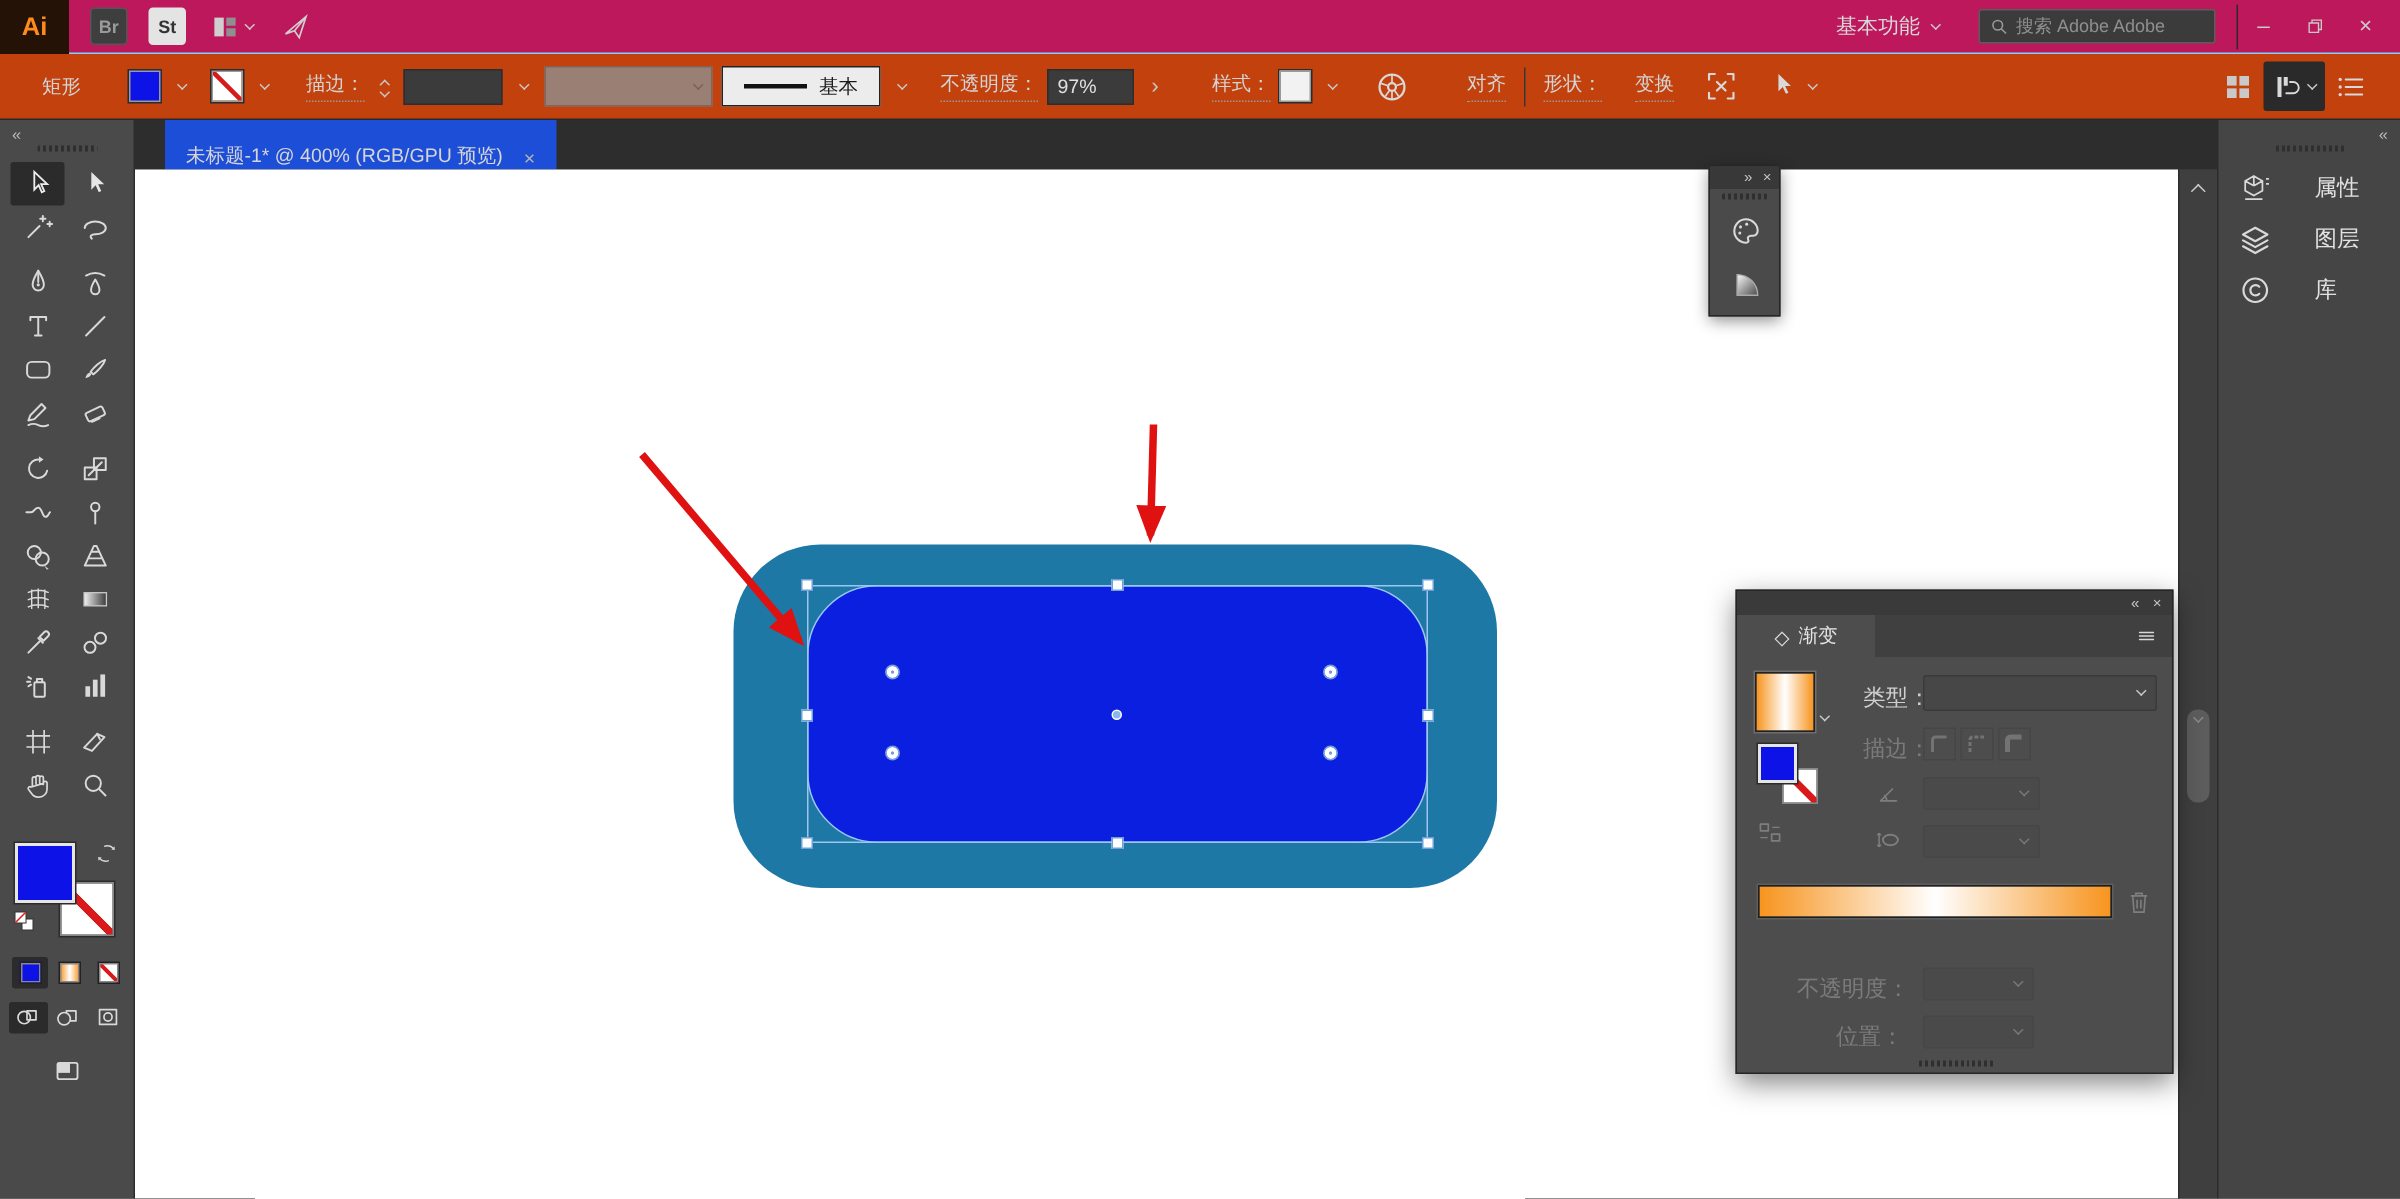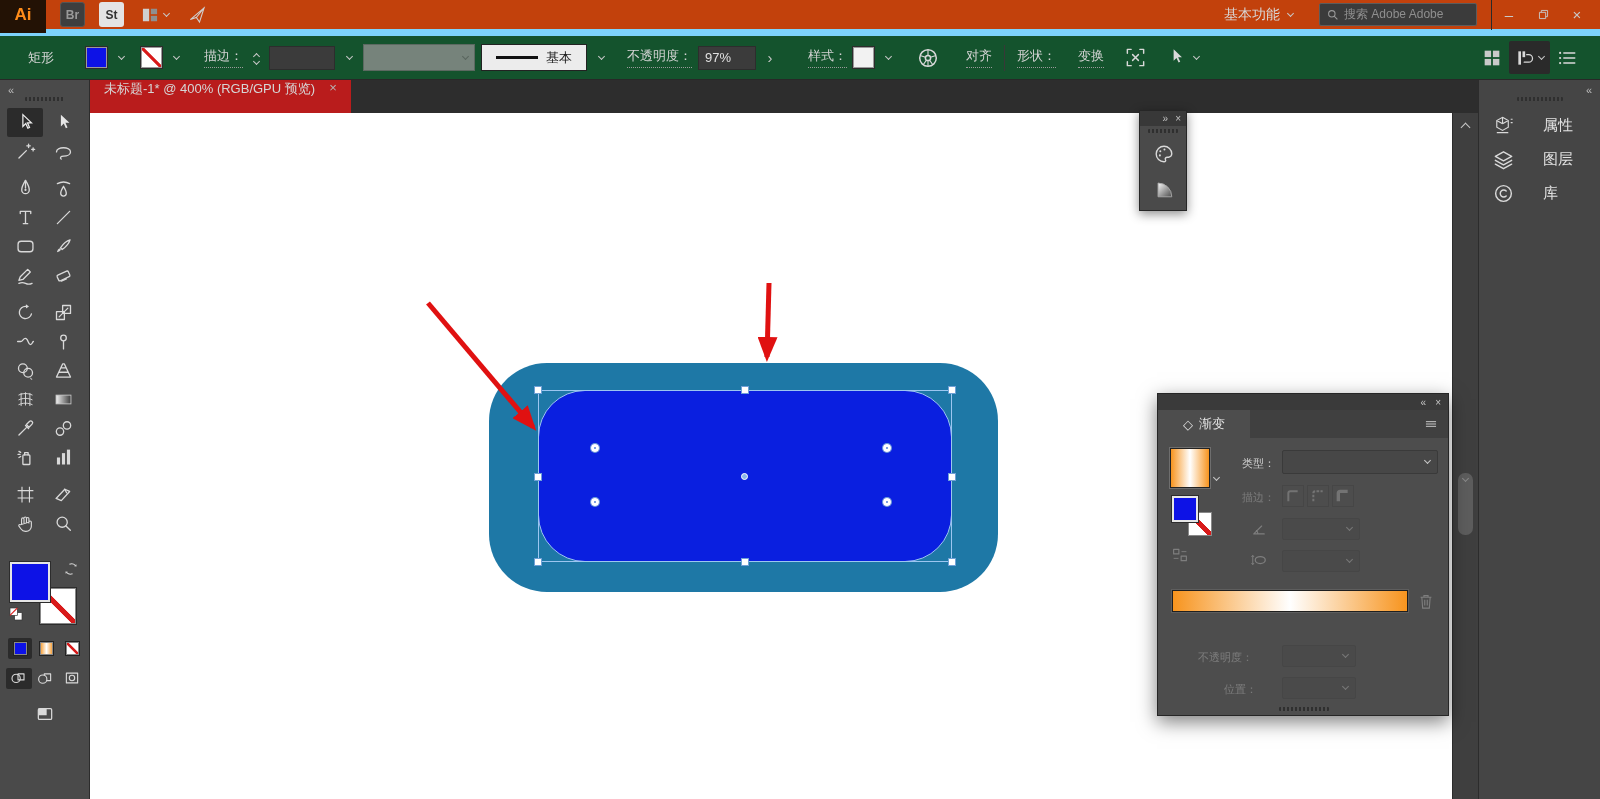--- a/index.html
+++ b/index.html
@@ -11,33 +11,33 @@
   .icn{display:inline-flex;width:20px;height:20px;flex:0 0 auto;}
   .icn svg{width:100%;height:100%;}
   .chev{width:7px;height:7px;border-right:1.6px solid #c8c8c8;border-bottom:1.6px solid #c8c8c8;transform:rotate(45deg);display:inline-block;margin-top:-3px;}
   .chev.up{transform:rotate(225deg);margin-top:3px;}
   .chev.sm{width:5px;height:5px;}
   .dotted{border-bottom:1px dotted #9a9a9a;padding-bottom:2px;}
   .dis{opacity:.35;}
   .grip{height:4px;background:repeating-linear-gradient(90deg,#2f2f2f 0 2px,transparent 2px 4px);border-radius:1px;}
 
   
-  #menubar{left:0;top:0;width:1600px;height:36px;background:#c2410c;border-bottom:7px solid #7dd3fc;display:flex;align-items:center;}
+  #menubar{left:0;top:0;width:1600px;height:36px;background:#be185d;border-bottom:1px solid #7dd3fc;display:flex;align-items:center;}
   #ai-logo{width:46px;height:36px;background:#231205;color:#ff8c1a;font-weight:bold;font-size:17px;display:flex;align-items:center;justify-content:center;}
   .menu-item{padding:0 12px;height:36px;display:flex;align-items:center;font-size:14px;color:#dcdcdc;cursor:default;}
   .badge{width:25px;height:25px;border-radius:3px;display:flex;align-items:center;justify-content:center;font-size:12px;font-weight:bold;}
   #br-badge{background:#3e3e3e;color:#9a9a9a;border:1px solid #555;margin-left:14px;}
   #st-badge{background:#e4e4e4;color:#333;margin-left:14px;}
   #workspace-switch{margin-left:auto;gap:8px;font-size:14px;}
   #search-box{width:158px;height:23px;background:#3b3b3b;border:1px solid #5c5c5c;border-radius:2px;margin:0 14px 0 26px;padding:0 6px;gap:4px;color:#8f8f8f;font-size:12px;white-space:nowrap;overflow:hidden;}
   .winbtn{width:34px;height:30px;display:flex;align-items:center;justify-content:center;color:#c9c9c9;font-size:15px;}
   #win-controls{margin-right:6px;border-left:1px solid #2a2a2a;}
 
   
-  #controlbar{left:0;top:36px;width:1600px;height:44px;background:#14532d;border-bottom:1px solid #282828;display:flex;align-items:center;padding:0 10px;gap:6px;}
+  #controlbar{left:0;top:36px;width:1600px;height:44px;background:#c2410c;border-bottom:1px solid #282828;display:flex;align-items:center;padding:0 10px;gap:6px;}
   .swatch{width:21px;height:21px;border:1px solid #9a9a9a;box-shadow:0 0 0 1px #2c2c2c;}
   .none-swatch{background:linear-gradient(to top right,#fff 44%,#d81a1a 45%,#d81a1a 55%,#fff 56%);}
   .chevbtn{width:16px;height:24px;display:flex;align-items:center;justify-content:center;}
   .field{background:#3b3b3b;border:1px solid #2d2d2d;height:24px;display:flex;align-items:center;padding:0 6px;color:#e0e0e0;}
   .ctl-label{color:#d4d4d4;white-space:nowrap;}
   .stepper{display:flex;flex-direction:column;justify-content:center;gap:3px;width:14px;align-items:center;}
   #brush-btn{background:#ececec;height:27px;width:106px;display:flex;align-items:center;justify-content:center;gap:8px;color:#1a1a1a;border:1px solid #222;}
   #brush-line{width:42px;height:2.5px;background:#111;}
   #varwidth-dd{width:112px;height:27px;background:#8f8f8f;border:1px solid #6f6f6f;display:flex;align-items:center;justify-content:flex-end;padding:0 6px;opacity:.8;}
   .ctl-sep{width:1px;height:26px;background:#383838;margin:0 6px;}
@@ -63,21 +63,21 @@
   .ctype-inner{width:15px;height:15px;border:1px solid #222;box-shadow:0 0 0 1px #888 inset;}
   #mode-row{position:absolute;left:6px;top:588px;width:80px;display:flex;gap:1px;justify-content:center;}
   .dmode{width:26px;height:21px;display:flex;align-items:center;justify-content:center;border-radius:2px;}
   .dmode svg{width:18px;height:18px;}
   .dmode.active{background:#2b2b2b;}
   #screen-mode-btn{position:absolute;left:26px;top:620px;width:38px;height:26px;display:flex;align-items:center;justify-content:center;}
   #screen-mode-btn svg{width:22px;height:22px;}
 
   
   #tabstrip{left:90px;top:80px;width:1388px;height:33px;background:#2d2d2d;display:flex;align-items:flex-end;}
-  #doc-tab{height:33px;margin-left:0;padding:0 14px;background:#b91c1c;display:flex;align-items:flex-start;gap:14px;color:#d6d6d6;font-size:13px;white-space:nowrap;}
+  #doc-tab{height:33px;margin-left:20px;padding:0 14px;background:#1d4ed8;display:flex;align-items:flex-end;gap:14px;color:#d6d6d6;font-size:13px;white-space:nowrap;}
   #doc-tab .close{color:#b5b5b5;font-size:13px;}
   #canvas{left:90px;top:113px;width:1362px;height:686px;background:#ffffff;overflow:hidden;}
   #shape-outer{position:absolute;left:399px;top:250px;width:509px;height:229px;border-radius:58px;}
   #shape-inner{position:absolute;left:448px;top:277px;width:414px;height:172px;border-radius:47px;border:1.5px solid #9cc6f0;}
   #bbox{position:absolute;left:448px;top:277px;width:414px;height:172px;border:1px solid #9cc6f0;}
   .handle{position:absolute;width:8px;height:8px;background:#fff;border:1px solid #6fa0d6;margin:-4px 0 0 -4px;}
   .corner-widget{position:absolute;width:8px;height:8px;border-radius:50%;background:transparent;border:3px solid #fff;box-shadow:0 0 0 1px #6fa0d6, inset 0 0 0 1px #6fa0d6;margin:-7px 0 0 -7px;}
   #center-pt{position:absolute;left:655px;top:364px;width:7px;height:7px;border-radius:50%;background:#8ab6e8;border:1px solid #fff;margin:-4px 0 0 -4px;}
   #arrows{position:absolute;left:0;top:0;width:1362px;height:686px;pointer-events:none;}
 
@@ -98,21 +98,21 @@
   #collapsed-grip{margin:3px 8px;}
   .collapsed-btn{width:48px;height:35px;display:flex;align-items:center;justify-content:center;}
   .collapsed-btn .icn{width:22px;height:22px;}
 
   
   #gradient-panel{left:1157px;top:393px;width:292px;height:323px;background:#4d4d4d;border:1px solid #262626;box-shadow:0 6px 18px rgba(0,0,0,.5);}
   #gp-header{height:16px;background:#3a3a3a;display:flex;align-items:center;justify-content:flex-end;gap:9px;padding:0 7px;color:#c6c6c6;font-size:10px;}
   #gp-tabrow{height:28px;background:#404040;display:flex;align-items:stretch;}
   #gp-tab{width:92px;background:#4d4d4d;display:flex;align-items:center;justify-content:center;gap:6px;color:#e4e4e4;font-size:13px;}
   #gp-menu{margin-left:auto;align-self:center;margin-right:8px;width:18px;height:14px;}
-  .gp-label{position:absolute;color:#cfcfcf;font-size:11px;}
+  .gp-label{position:absolute;color:#cfcfcf;font-size:15px;}
   .gp-dd{position:absolute;background:#474747;border:1px solid #3a3a3a;border-radius:2px;display:flex;align-items:center;justify-content:flex-end;padding:0 7px;}
   #gp-swatch{position:absolute;left:12px;top:54px;width:40px;height:40px;border:1px solid #222;box-shadow:0 0 0 1px #6e6e6e;}
   #gp-swatch-chev{position:absolute;left:56px;top:84px;}
   .gp-minibtn{width:22px;height:22px;border:1px solid #3a3a3a;display:flex;align-items:center;justify-content:center;}
   #gp-proxy-fill{position:absolute;left:14px;top:102px;width:26px;height:26px;border:2px solid #e6e6e6;box-shadow:0 0 0 1px #2c2c2c;}
   #gp-proxy-stroke{position:absolute;left:30px;top:118px;width:24px;height:24px;background:linear-gradient(to top right,#fff 42%,#d81a1a 43%,#d81a1a 57%,#fff 58%);border:1px solid #888;}
   #gp-bar{position:absolute;left:14px;top:196px;width:236px;height:22px;border:1px solid #1f1f1f;box-shadow:0 0 0 1px #5e5e5e;}
   #gp-trash{position:absolute;left:258px;top:197px;width:20px;height:20px;}
   #gp-grip{position:absolute;left:121px;bottom:4px;width:50px;}
 </style>
@@ -199,21 +199,21 @@
   <div class="chevbtn">
       <span class="chev sm"></span>
     </div>
   <span class="icn" style="width:24px;height:24px;margin-left:14px">
       <svg viewBox="0 0 24 24">
         <circle cx="12" cy="12" r="8.3" fill="none" stroke="#d9d9d9" stroke-width="1.5" stroke-linecap="round" stroke-linejoin="round"></circle>
         <circle cx="12" cy="12" r="2.6" fill="none" stroke="#d9d9d9" stroke-width="1.5" stroke-linecap="round" stroke-linejoin="round"></circle>
         <path d="M12 3.7v5.7M12 14.6v5.7M4.1 9.4l5.4 1.8M19.9 9.4l-5.4 1.8M7 19l3.3-4.6M17 19l-3.3-4.6" fill="none" stroke="#d9d9d9" stroke-width="1.1"></path>
       </svg>
     </span>
-  <span class="ctl-label dotted" style="margin-left:20px">对齐</span>
+  <span class="ctl-label dotted" style="margin-left:32px">对齐</span>
   <span class="ctl-sep"></span>
   <span class="ctl-label dotted">形状：</span>
   <span class="ctl-label dotted" style="margin-left:16px">变换</span>
   <span class="icn" style="width:23px;height:23px;margin-left:14px">
       <svg viewBox="0 0 24 24">
         <path d="M3.5 7.5v-4h4M16.5 3.5h4v4M20.5 16.5v4h-4M7.5 20.5h-4v-4M9 9l2.5 2.5M15 9l-2.5 2.5M9 15l2.5-2.5M15 15l-2.5-2.5" fill="none" stroke="#d9d9d9" stroke-width="1.5" stroke-linecap="round" stroke-linejoin="round"></path>
       </svg>
     </span>
   <span class="icn" style="width:23px;height:23px;margin-left:12px">
       <svg viewBox="0 0 24 24">

